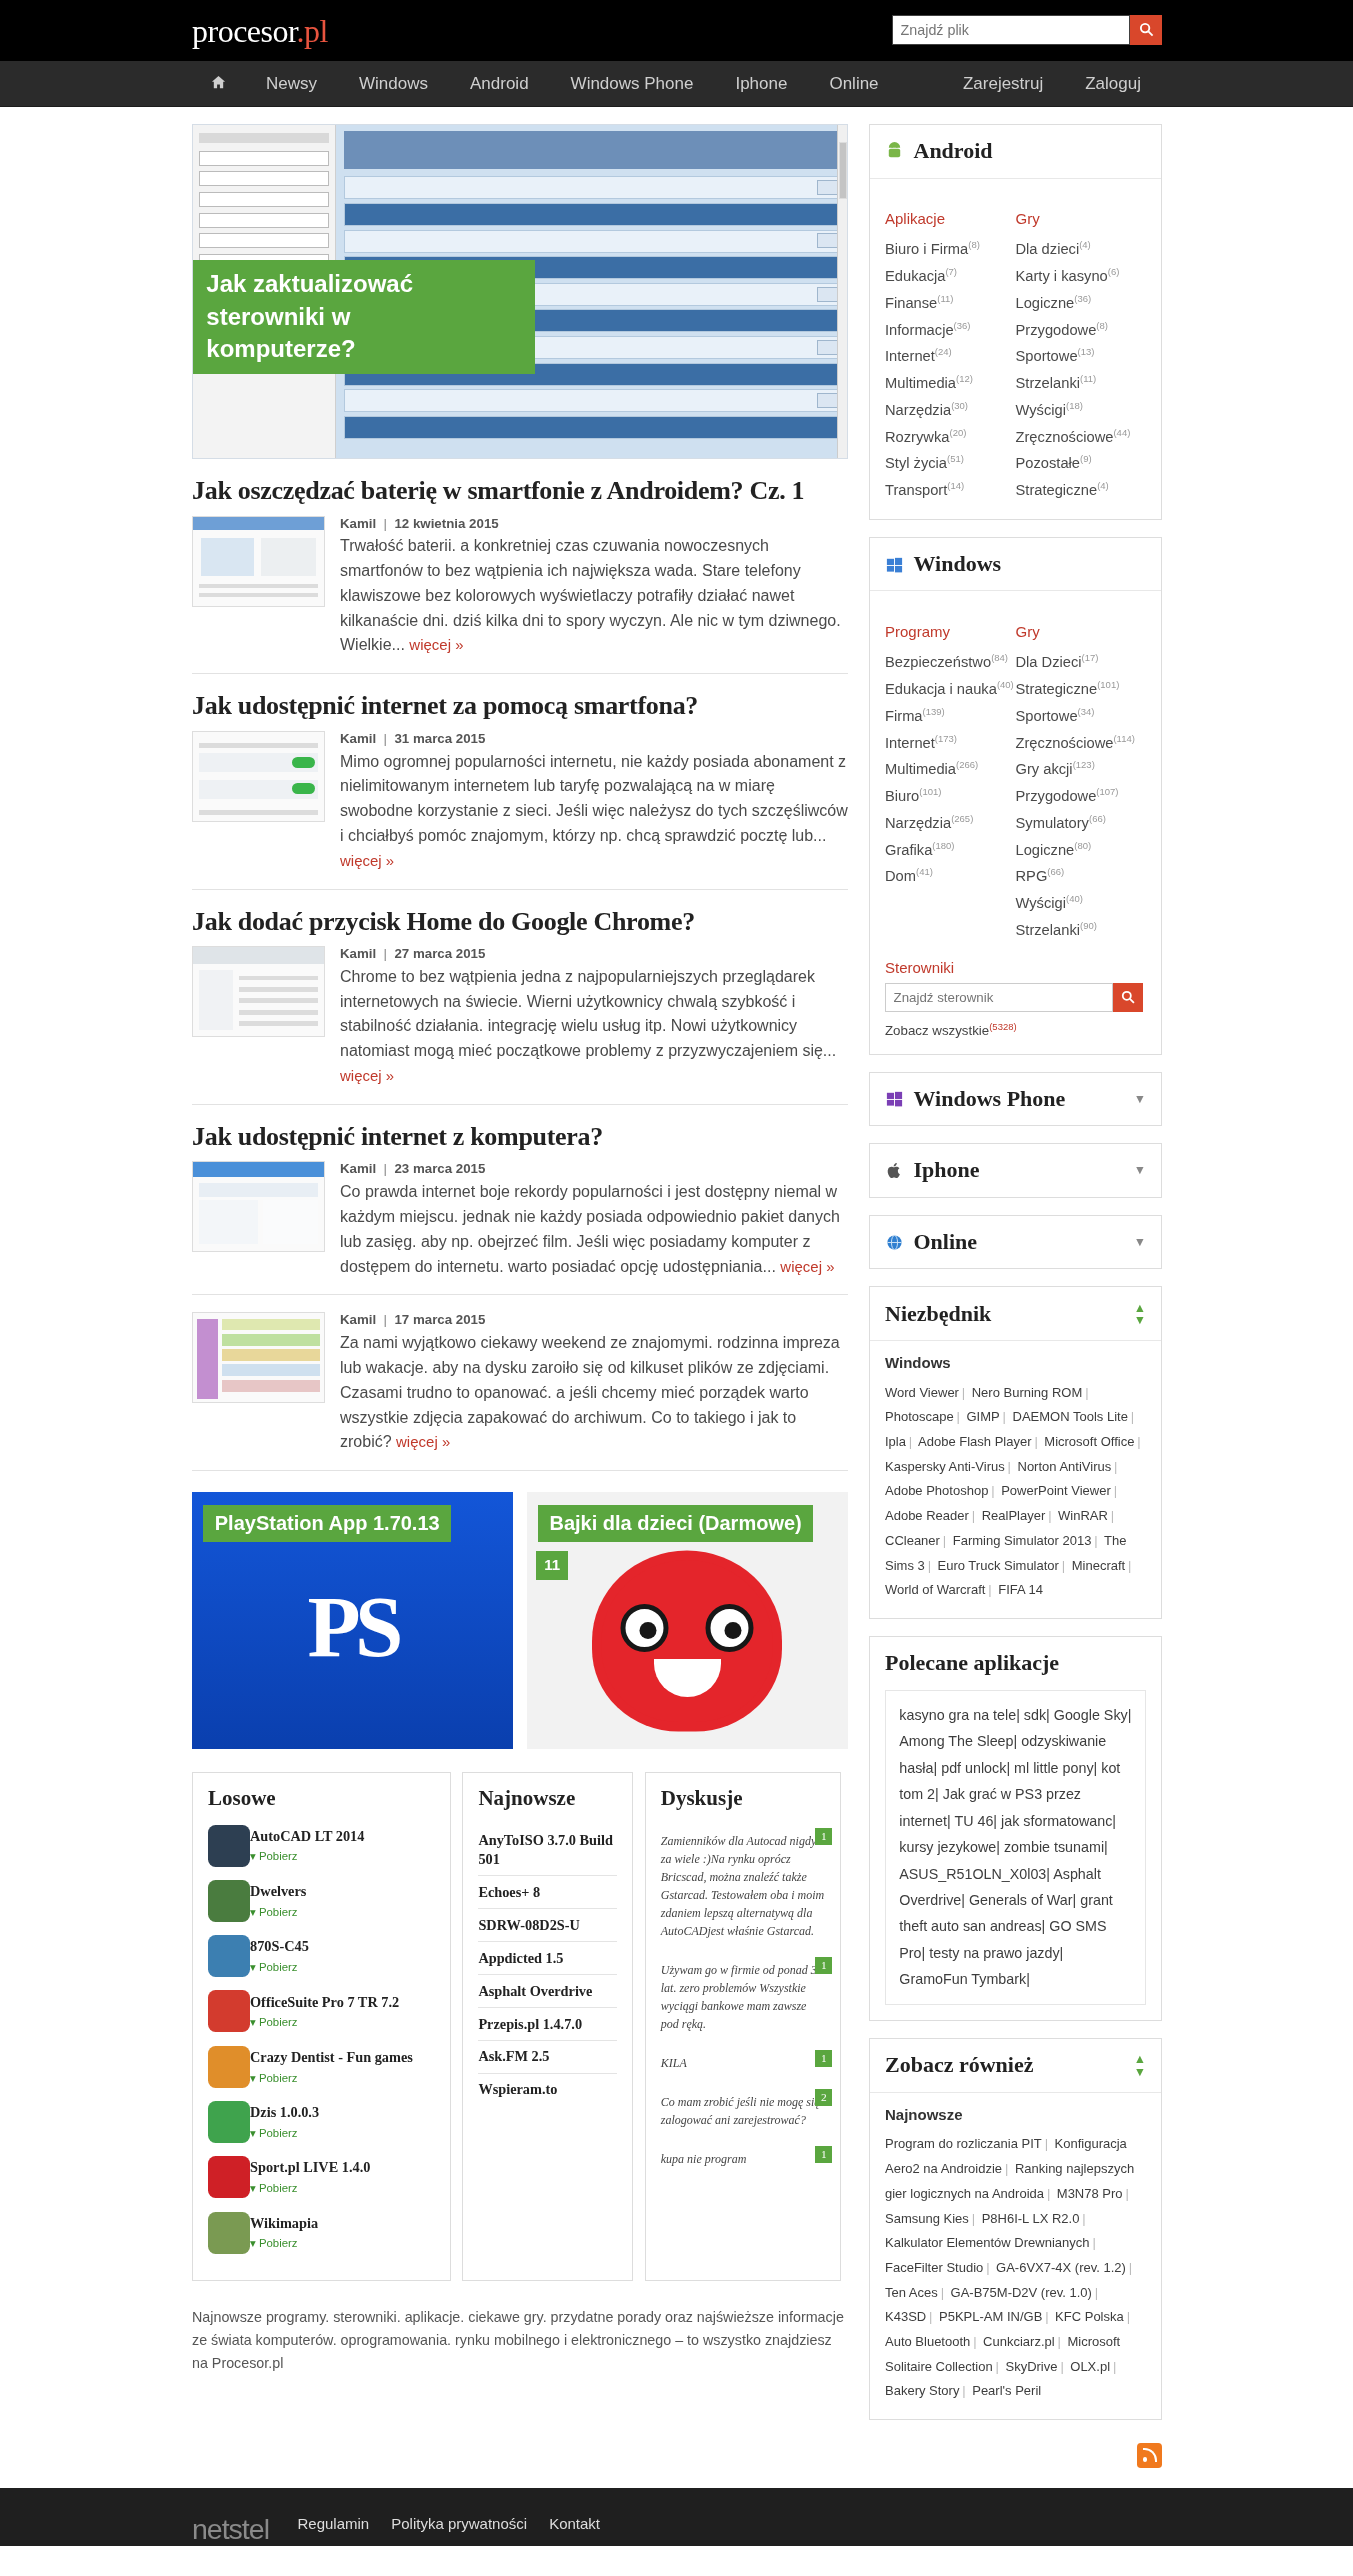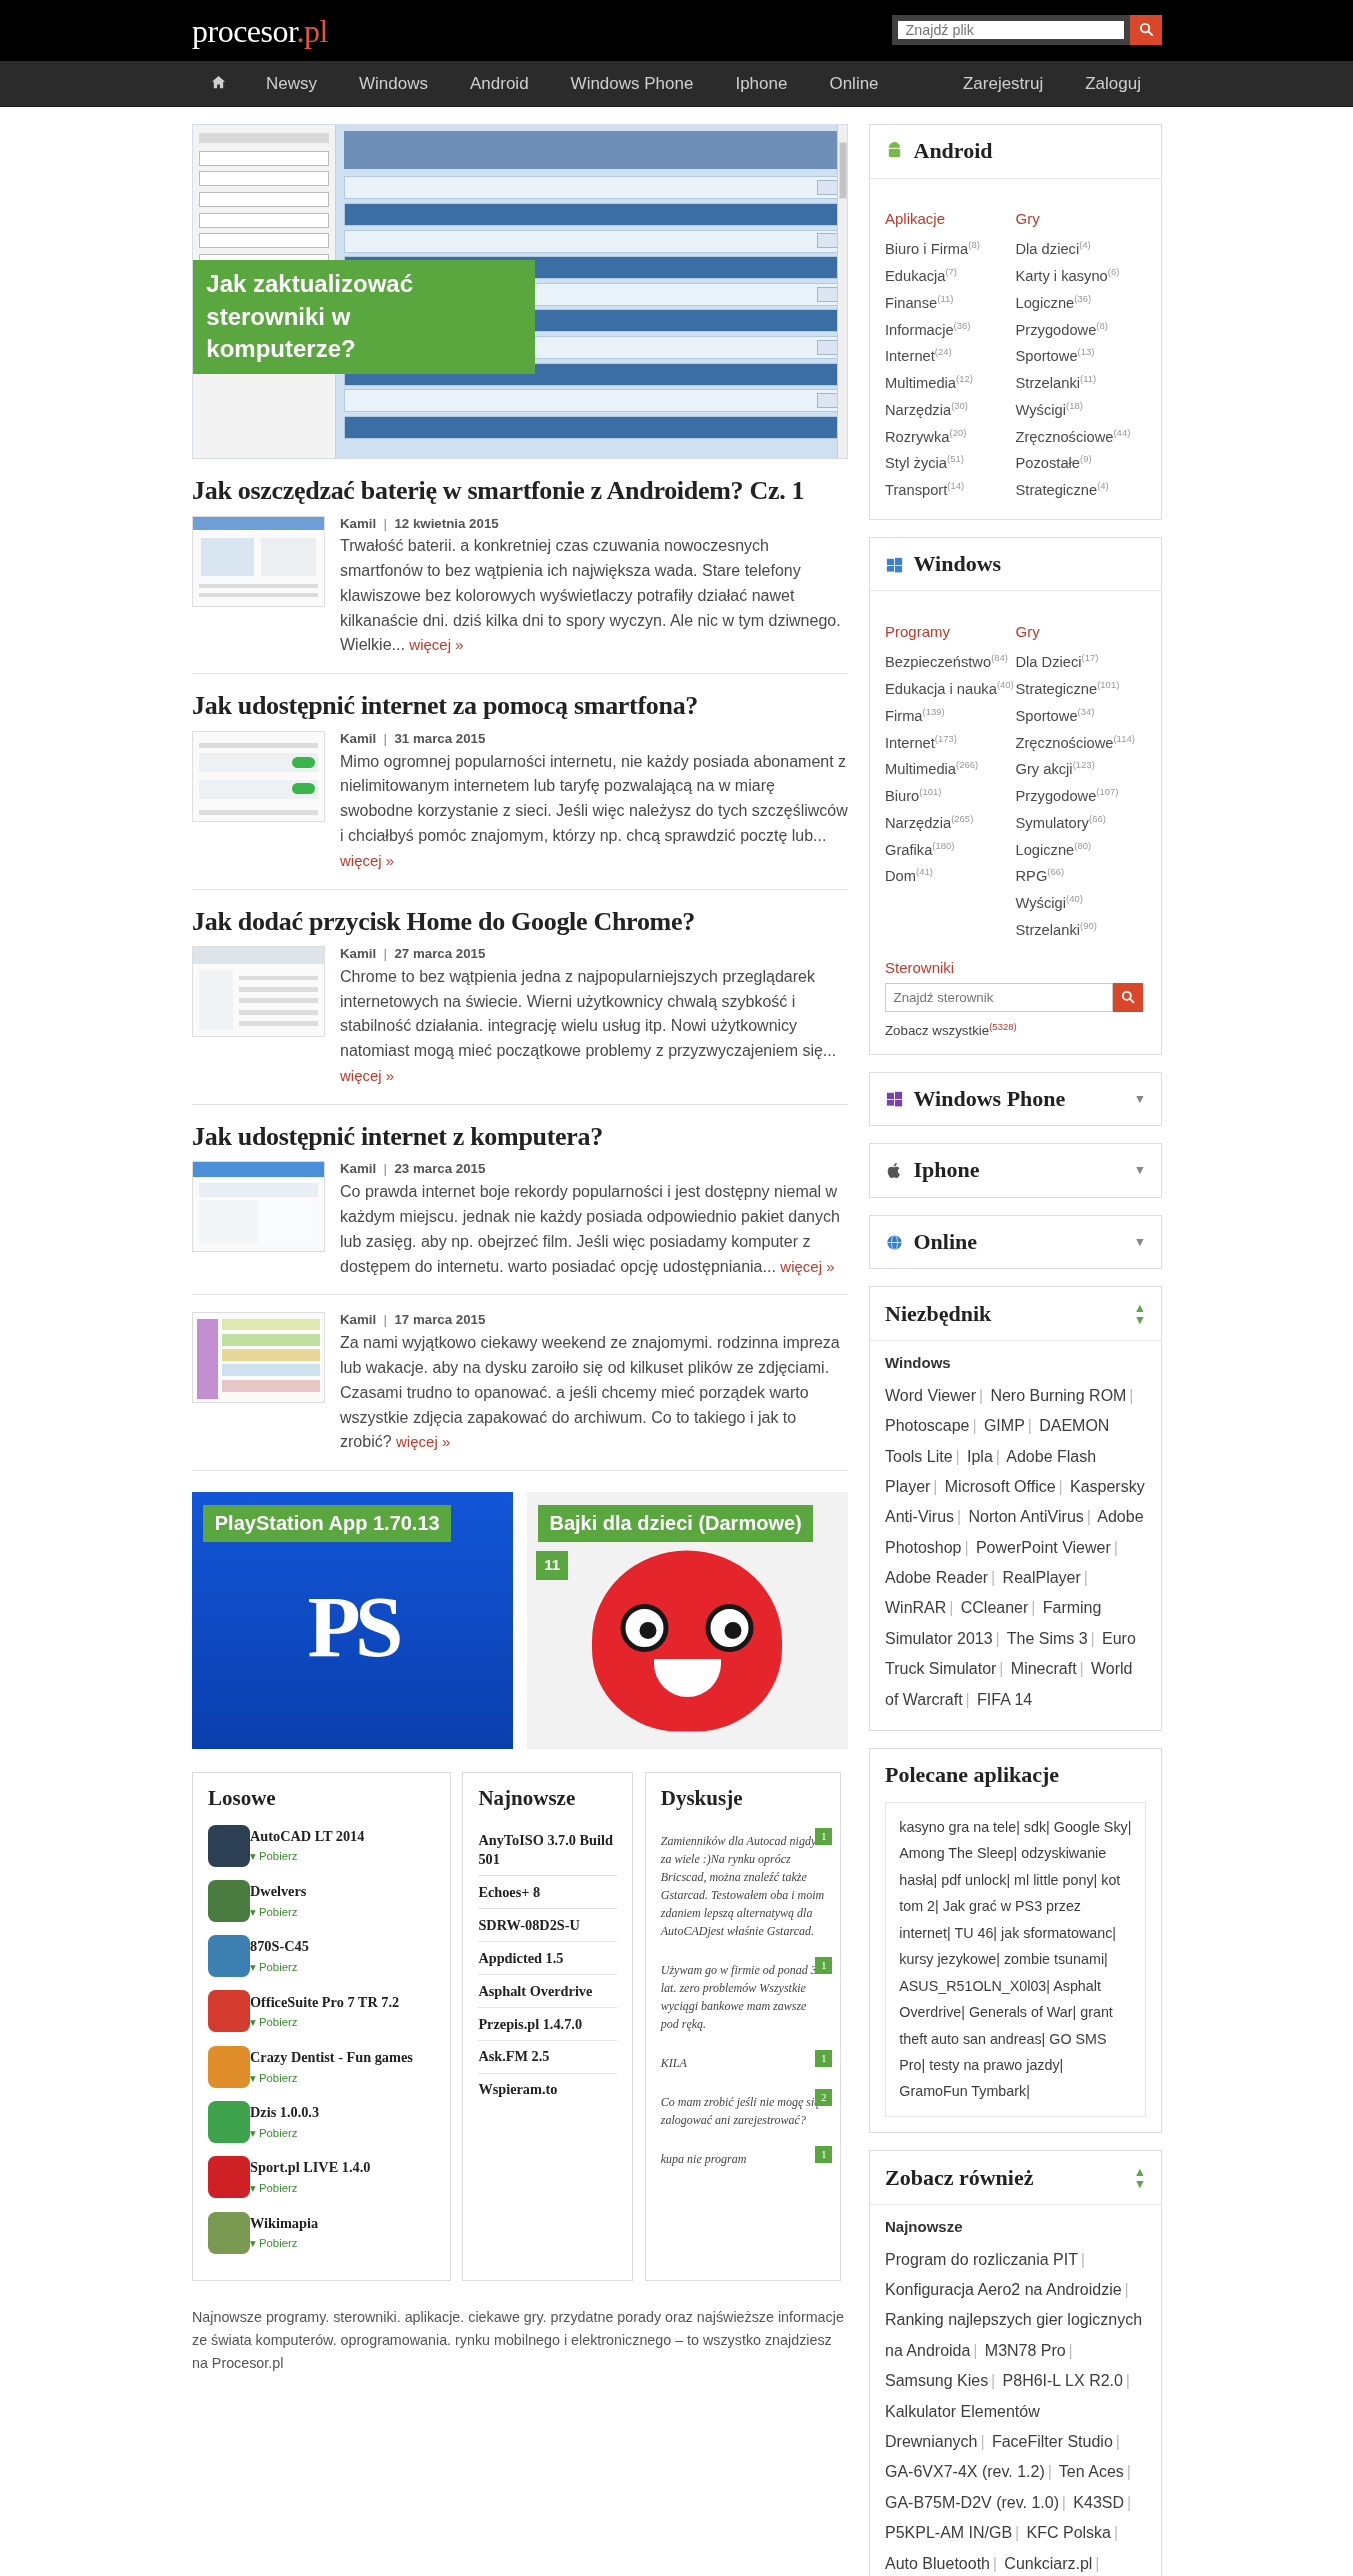--- a/index.html
+++ b/index.html
@@ -10,21 +10,21 @@
     font-size:18px; color:#333;
   }
   .page { width:1354px; margin:0 auto; }
 
   
   .topbar { background:#000; height:61px; position:relative; }
   .topbar-inner { width:970px; margin:0 auto; height:61px; position:relative; }
   .logo { position:absolute; left:0; top:13.3px; font-family:"Liberation Serif", serif; font-size:32px; color:#fff; letter-spacing:-0.5px; }
   .logo .dot { color:#e8543f; }
   .search-wrap { position:absolute; right:0; top:15px; display:flex; }
-  .search-input { width:238px; height:30px; border:6px solid #404040; background:#fff; font-size:14.3px; padding:0 7.6px; color:#666; outline:none; }
+  .search-input { width:238px; height:30px; border:1px solid #404040; background:#fff; font-size:14.3px; padding:0 7.6px; color:#666; outline:none; }
   .search-btn { width:32px; height:30px; background:#d9472b; border:none; cursor:pointer; position:relative; }
   .search-btn svg { position:absolute; left:8.6px; top:6.7px; }
 
   
   .nav { background:#2b2b2b; height:46px; border-bottom:1px solid #1c1c1c; }
   .nav-inner { width:970px; margin:0 auto; height:46px; display:flex; align-items:center; position:relative; }
   .nav a { color:#cfcfcf; text-decoration:none; font-size:17px; padding:0 21px; line-height:46px; display:block; }
   .nav .home { padding:0 19px; }
   .nav .right { position:absolute; right:0; display:flex; }
 
@@ -113,21 +113,21 @@
   .arrows { position:absolute; right:15px; top:50%; transform:translateY(-50%); color:#5aa63f; font-size:12.4px; line-height:1; text-align:center; }
 
   .sec-sub { font-size:15px; color:#c0392b; margin:15px 0 7.6px; }
   .drv-search { display:flex; }
   .drv-search input { width:228px; height:28.5px; border:1px solid #ccc; padding:0 7.6px; font-size:13.3px; color:#888; outline:none; }
   .drv-search button { width:30px; height:28.5px; background:#d9472b; border:none; cursor:pointer; position:relative; }
   .drv-all { display:block; font-size:13.3px; color:#444; text-decoration:none; margin-top:9.5px; }
   .drv-all sup { color:#c0392b; font-size:9.5px; }
 
   .niezb-h { font-size:15px; font-weight:bold; color:#333; margin-bottom:9.5px; }
-  .linklist { font-size:16px; line-height:1.9; color:#3d3d3d; }
+  .linklist { font-size:13px; line-height:1.9; color:#3d3d3d; }
   .linklist a { color:#3d3d3d; text-decoration:none; }
   .linklist .sep { color:#bbb; padding:0 2.9px; }
 
   .tagbox { border:1px solid #e6e6e6; padding:11.4px 13.3px; font-size:14.3px; line-height:1.85; color:#3d3d3d; }
   .tagbox a { color:#3d3d3d; text-decoration:none; }
 
   
   .rss { width:970px; margin:5.7px auto 0; text-align:right; padding-bottom:5.7px; }
   .rss-ico { display:inline-block; width:25px; height:25px; background:#f0791e; border-radius:3.8px; position:relative; }
   .rss-ico:before { content:""; position:absolute; left:5.7px; bottom:5.7px; width:4.8px; height:4.8px; background:#fff; border-radius:50%; }

